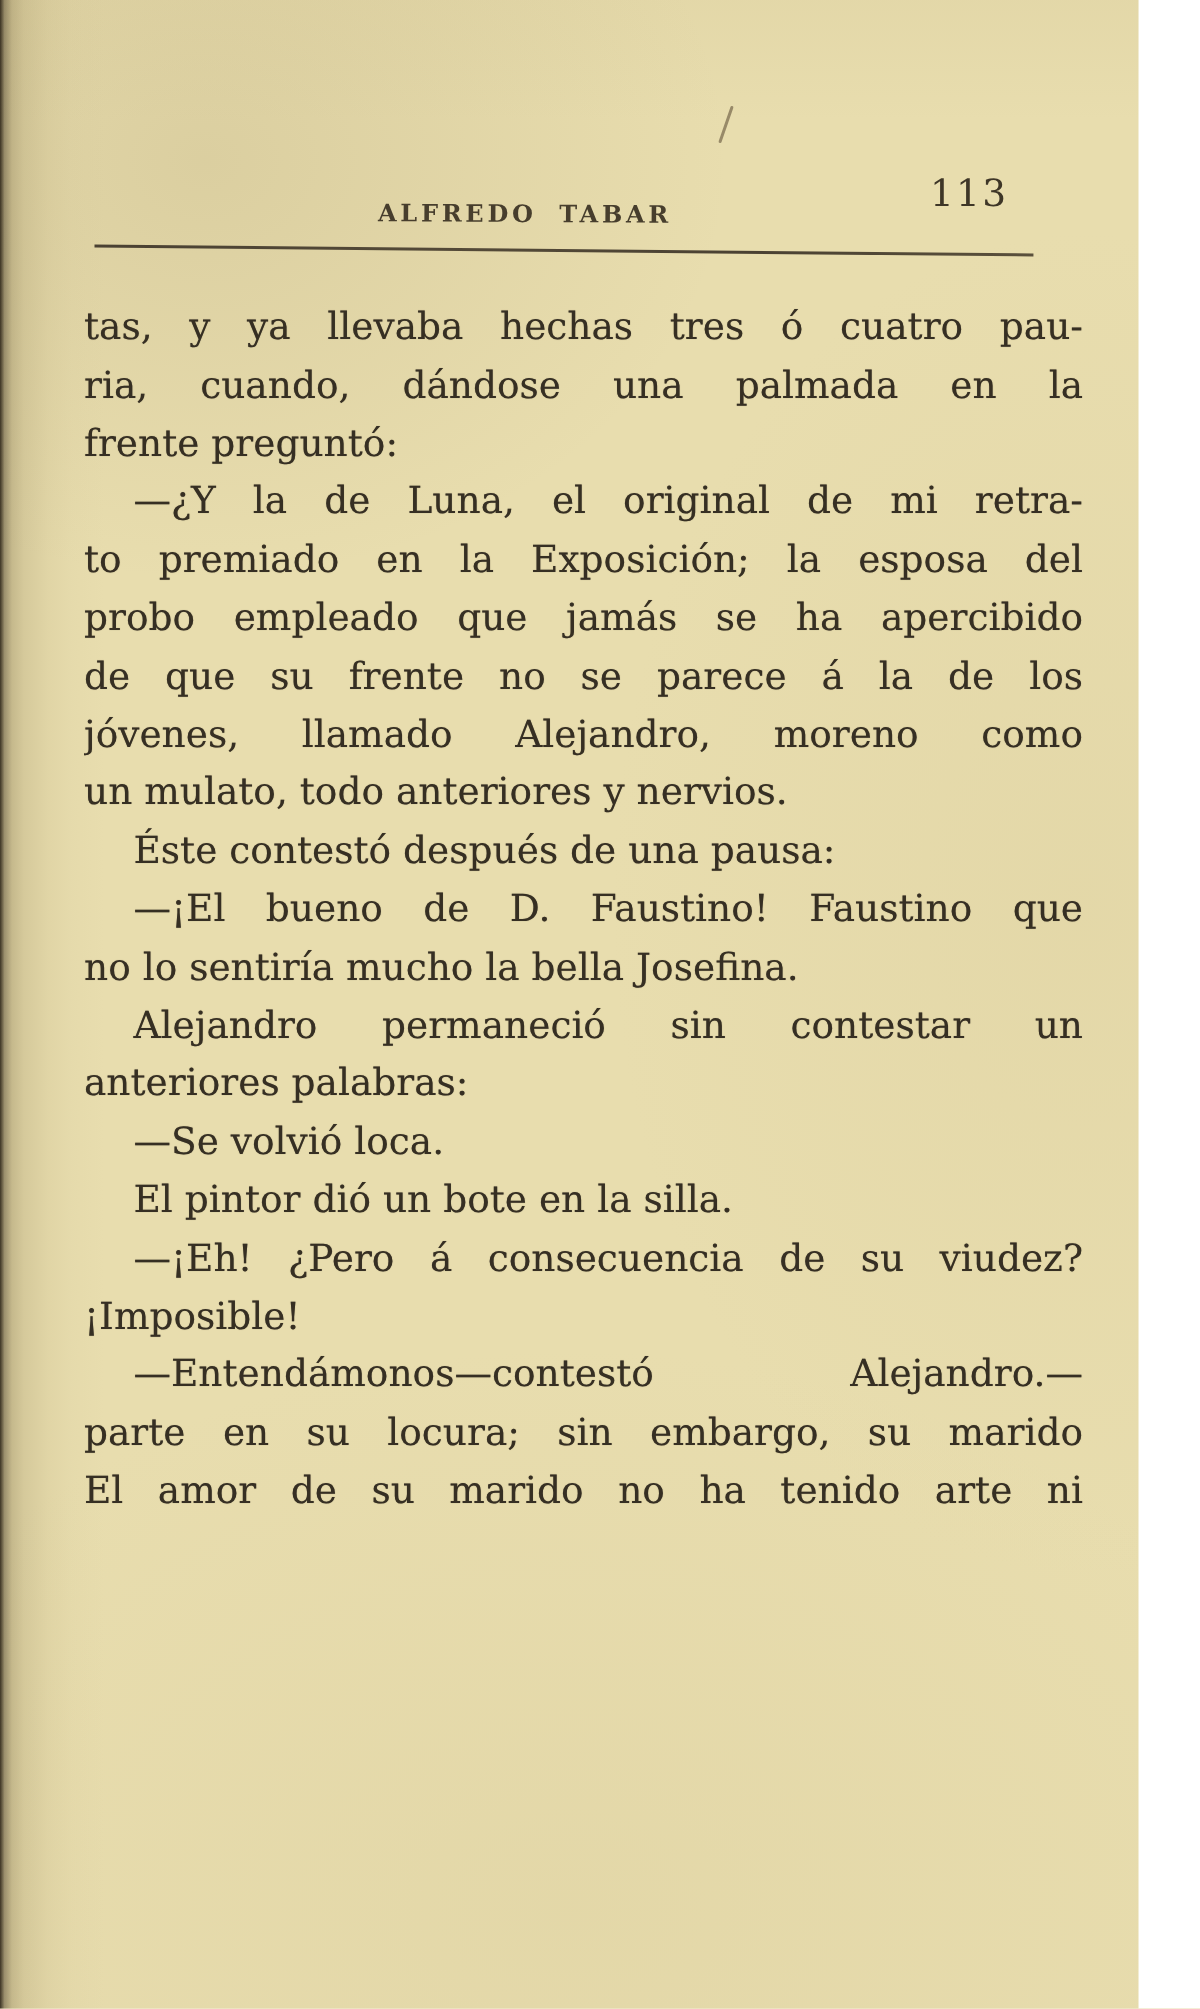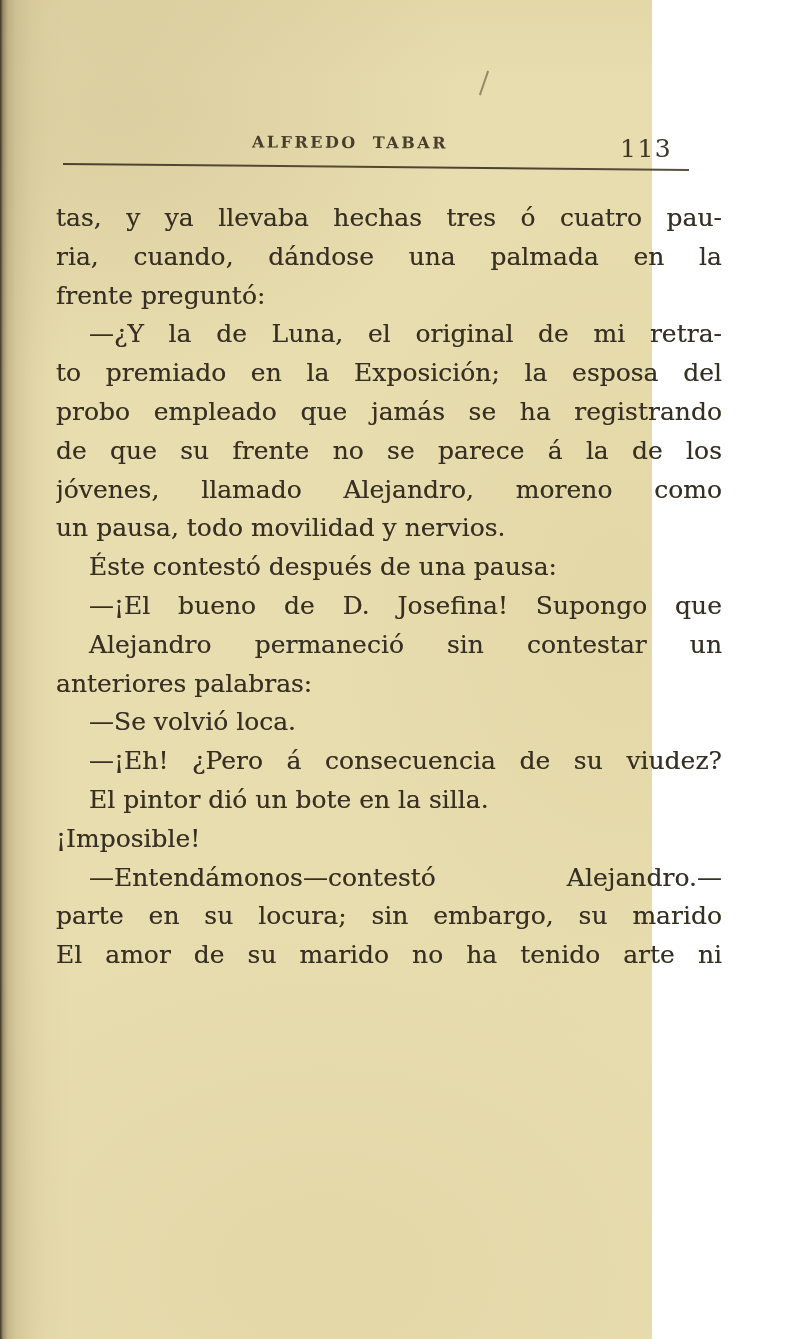--- a/index.html
+++ b/index.html
@@ -6,21 +6,21 @@
     margin: 0;
     padding: 0;
     width: 800px;
     height: 1339px;
     overflow: hidden;
     font-family: "DejaVu Serif", "Liberation Serif", serif;
   }
   .page {
     position: absolute;
     inset: 0;
-    width: 652px;
+    width: 759px;
     height: 1339px;
     background-color: #e8ddae;
     background-image:
       radial-gradient(ellipse 500px 400px at 18% 8%, rgba(160,142,96,0.18), rgba(160,142,96,0) 70%),
       radial-gradient(ellipse 420px 600px at 95% 45%, rgba(214,200,150,0.25), rgba(214,200,150,0) 75%),
       radial-gradient(ellipse 700px 500px at 50% 95%, rgba(205,190,140,0.18), rgba(205,190,140,0) 75%),
       linear-gradient(to bottom, rgba(200,185,135,0.15) 0%, rgba(232,221,174,0) 6%);
   }
   
   .left-edge {
@@ -47,21 +47,21 @@
     text-align: center;
     font-size: 16px;
     font-weight: 700;
     letter-spacing: 2.5px;
     word-spacing: 7px;
     color: #473e2d;
     transform: rotate(0.3deg);
   }
   .page-number {
     position: absolute;
-    left: 620px; top: 134px;
+    left: 620px; top: 114px;
     font-size: 25px;
     font-weight: 400;
     letter-spacing: 1.5px;
     color: #3e3627;
   }
   .header-rule {
     position: absolute;
     left: 63px; top: 163px;
     width: 626px; height: 2px;
     background: linear-gradient(to right, #4a4132, #544a38 40%, #4a4132 70%, #5a503c);
@@ -111,29 +111,30 @@
   </div>
 
   <div class="stray-mark"></div>
 
   <div class="body-text">
       <div class="line fill">tas, y ya llevaba hechas tres ó cuatro pau-</div>
       <div class="line fill">ria, cuando, dándose una palmada en la</div>
       <div class="line">frente preguntó:</div>
       <div class="line fill indent">—¿Y la de Luna, el original de mi retra-</div>
       <div class="line fill">to premiado en la Exposición; la esposa del</div>
-      <div class="line fill">probo empleado que jamás se ha registrando</div>
+      <div class="line fill">probo empleado que jamás se ha apercibido</div>
       <div class="line fill">de que su frente no se parece á la de los</div>
       <div class="line fill">jóvenes, llamado Alejandro, moreno como</div>
-      <div class="line">un pausa, todo movilidad y nervios.</div>
+      <div class="line">un mulato, todo anteriores y nervios.</div>
       <div class="line indent">Éste contestó después de una pausa:</div>
-      <div class="line fill indent">—¡El bueno de D. Josefina! Supongo que</div>
+      <div class="line fill indent">—¡El bueno de D. Faustino! Faustino que</div>
+      <div class="line">no lo sentiría mucho la bella Josefina.</div>
       <div class="line fill indent">Alejandro permaneció sin contestar un</div>
       <div class="line">anteriores palabras:</div>
       <div class="line indent">—Se volvió loca.</div>
+      <div class="line indent">El pintor dió un bote en la silla.</div>
       <div class="line fill indent">—¡Eh! ¿Pero á consecuencia de su viudez?</div>
-      <div class="line indent">El pintor dió un bote en la silla.</div>
       <div class="line">¡Imposible!</div>
       <div class="line fill indent">—Entendámonos—contestó Alejandro.—</div>
       <div class="line fill">parte en su locura; sin embargo, su marido</div>
       <div class="line fill">El amor de su marido no ha tenido arte ni</div>
     </div>
 </div>
 
 </body></html>

